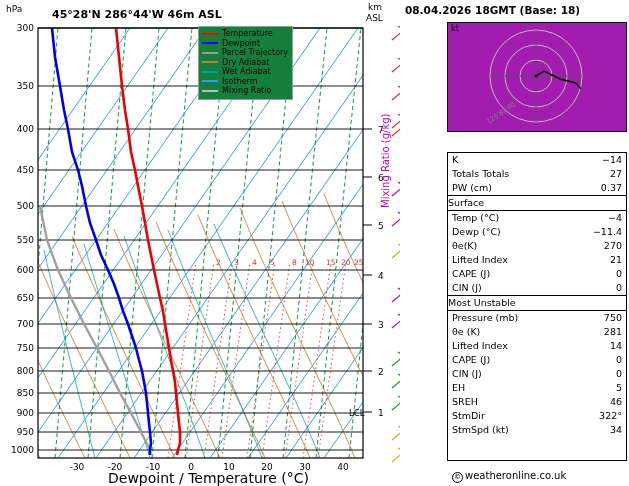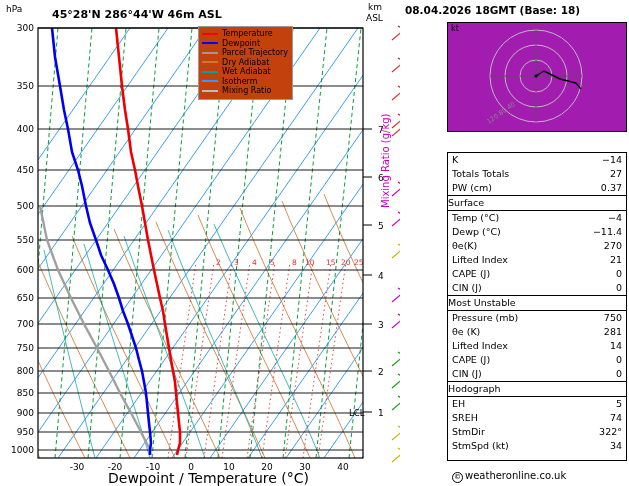--- a/index.html
+++ b/index.html
@@ -10,21 +10,21 @@
   #skewt svg{display:block;}
   .lbl{position:absolute;font-size:9px;color:#000;white-space:nowrap;}
   .hdr-hpa{left:6px;top:4px;font-size:9px;}
   .hdr-title{left:52px;top:8px;font-size:11px;font-weight:bold;}
   .hdr-km{left:368px;top:2px;font-size:9px;}
   .hdr-asl{left:366px;top:13px;font-size:9px;}
   .xaxis-title{position:absolute;left:108px;top:470px;font-size:14px;}
   .mixlbl{position:absolute;left:380px;top:208px;font-size:10px;color:#c000c0;
           transform:rotate(-90deg);transform-origin:0 0;white-space:nowrap;}
   
-  .legend{position:absolute;left:198px;top:26px;background:#c2410c;border:1px solid #999;
+  .legend{position:absolute;left:198px;top:26px;background:#15803d;border:1px solid #999;
           padding:2px 4px 3px 3px;font-size:8px;line-height:9.5px;}
   .legend .row{display:flex;align-items:center;height:9.5px;}
   .legend .sw{width:16px;height:0;border-top-width:2px;border-top-style:solid;margin-right:4px;}
   .legend .txt{color:#000;}
   
   #rightcol{position:absolute;left:400px;top:0;width:229px;height:486px;}
   .datehdr{position:absolute;left:5px;top:4px;font-size:10.5px;font-weight:bold;color:#000;}
   .hodobox{position:absolute;left:47px;top:22px;width:178px;height:108px;border:1px solid #000;background:#a21caf;}
   .kt{position:absolute;left:3px;top:1px;font-size:8px;}
   .tablebox{position:absolute;left:47px;top:152px;width:178px;height:307px;border:1px solid #000;background:#fff;font-size:9.5px;}
@@ -360,28 +360,27 @@
         </div>
       <div class="trow">
           <span class="k">CAPE (J)</span>
           <span class="v">0</span>
         </div>
       <div class="trow">
           <span class="k">CIN (J)</span>
           <span class="v">0</span>
         </div>
 
-      <div class="sechdr">Hodograph</div>
       <div class="trow">
           <span class="k">EH</span>
           <span class="v">5</span>
         </div>
       <div class="trow">
           <span class="k">SREH</span>
-          <span class="v">74</span>
+          <span class="v">46</span>
         </div>
       <div class="trow">
           <span class="k">StmDir</span>
           <span class="v">322°</span>
         </div>
       <div class="trow">
           <span class="k">StmSpd (kt)</span>
           <span class="v">34</span>
         </div>
     </div>

